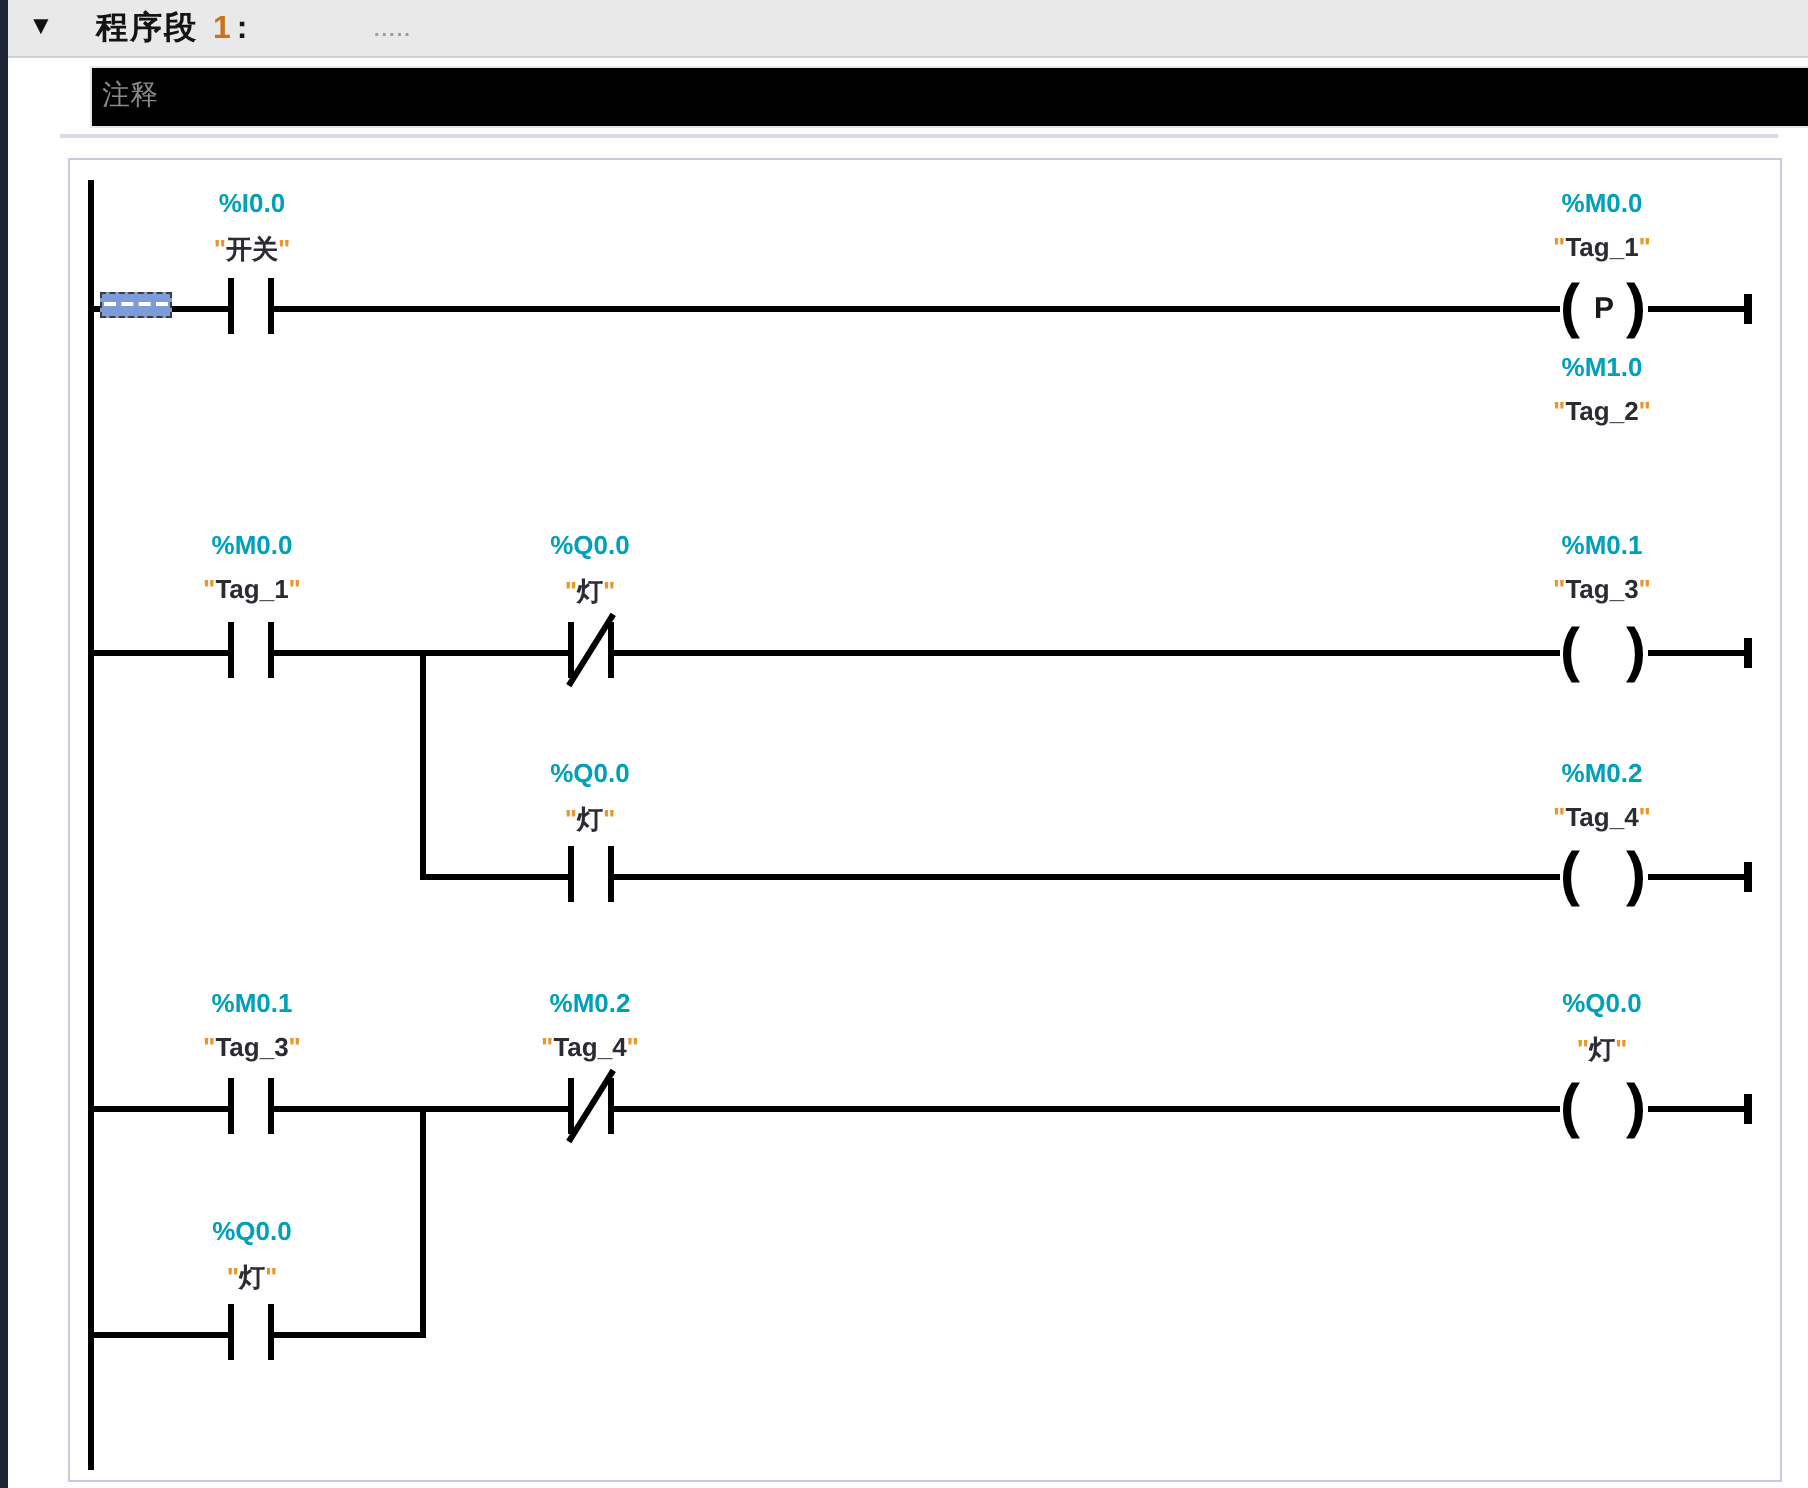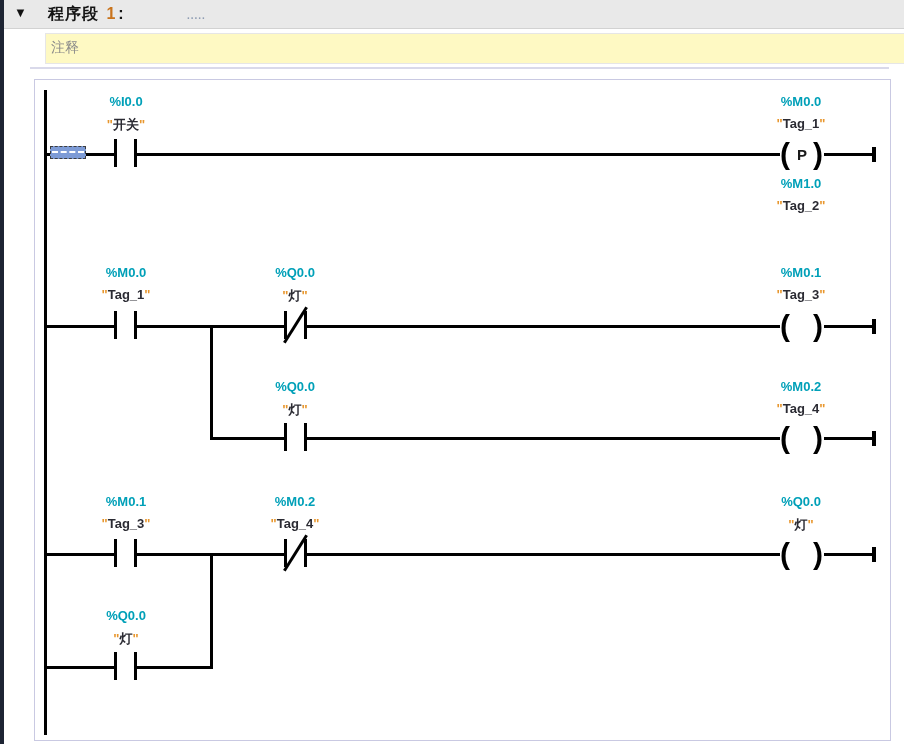--- a/index.html
+++ b/index.html
@@ -7,21 +7,21 @@
           font-family:"Liberation Sans",sans-serif;}
   .leftstrip{position:absolute;left:0;top:0;width:4px;height:744px;background:#1d2433;}
   
   .header{position:absolute;left:4px;top:0;width:900px;height:28px;background:#e9e9e9;
           border-bottom:1px solid #d2d2d2;}
   .tri{position:absolute;left:10px;top:5px;font-size:13px;color:#111;}
   .title{position:absolute;left:44px;top:4px;font-size:16px;font-weight:bold;color:#141414;letter-spacing:1px;}
   .title .num{color:#c9731b;padding:0 2px;}
   .dots{position:absolute;left:183px;top:10px;font-size:10px;color:#8f9db3;letter-spacing:1px;font-weight:bold;}
   
-  .comment{position:absolute;left:45px;top:33px;width:858px;height:29px;background:#fef9c3;
+  .comment{position:absolute;left:45px;top:33px;width:858px;height:29px;background:#000000;
            border:1px solid #e6e6e6;}
   .comment-text{position:absolute;left:5px;top:5px;font-size:14px;color:#8a8a8a;}
   .sep{position:absolute;left:30px;top:67px;width:859px;height:2px;background:#d9d9ea;}
   
   .canvas{position:absolute;left:34px;top:79px;width:855px;height:660px;border:1px solid #c9c9e2;background:#fff;}
   .rail{position:absolute;left:44px;top:90px;width:3px;height:645px;background:#000;}
   .wire{position:absolute;height:3px;background:#000;}
   .vwire{position:absolute;width:3px;background:#000;}
   .bar{position:absolute;width:3px;height:28px;background:#000;}
   .slash{position:absolute;width:3px;height:42px;background:#000;transform:rotate(32deg);}

